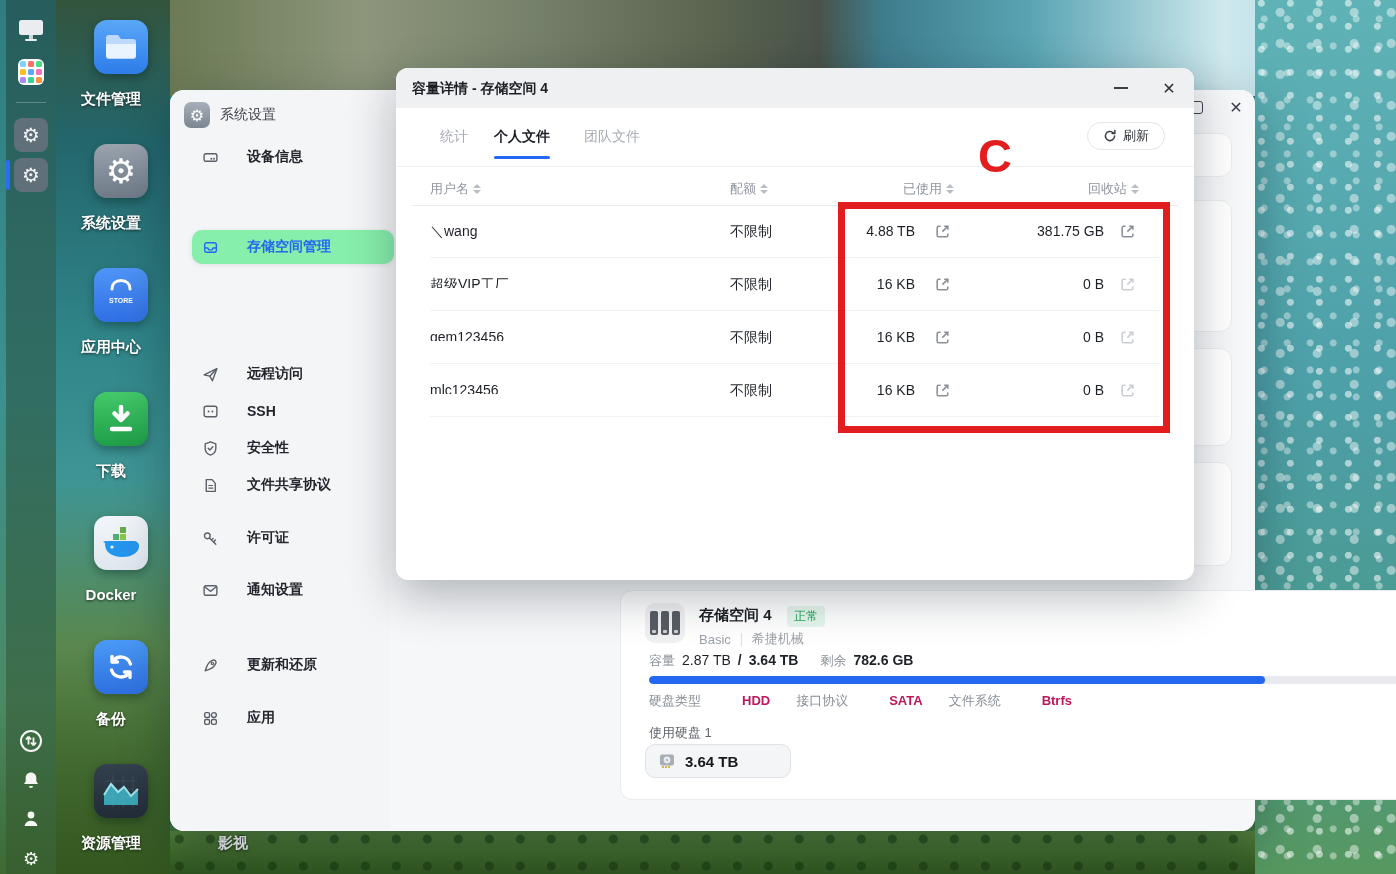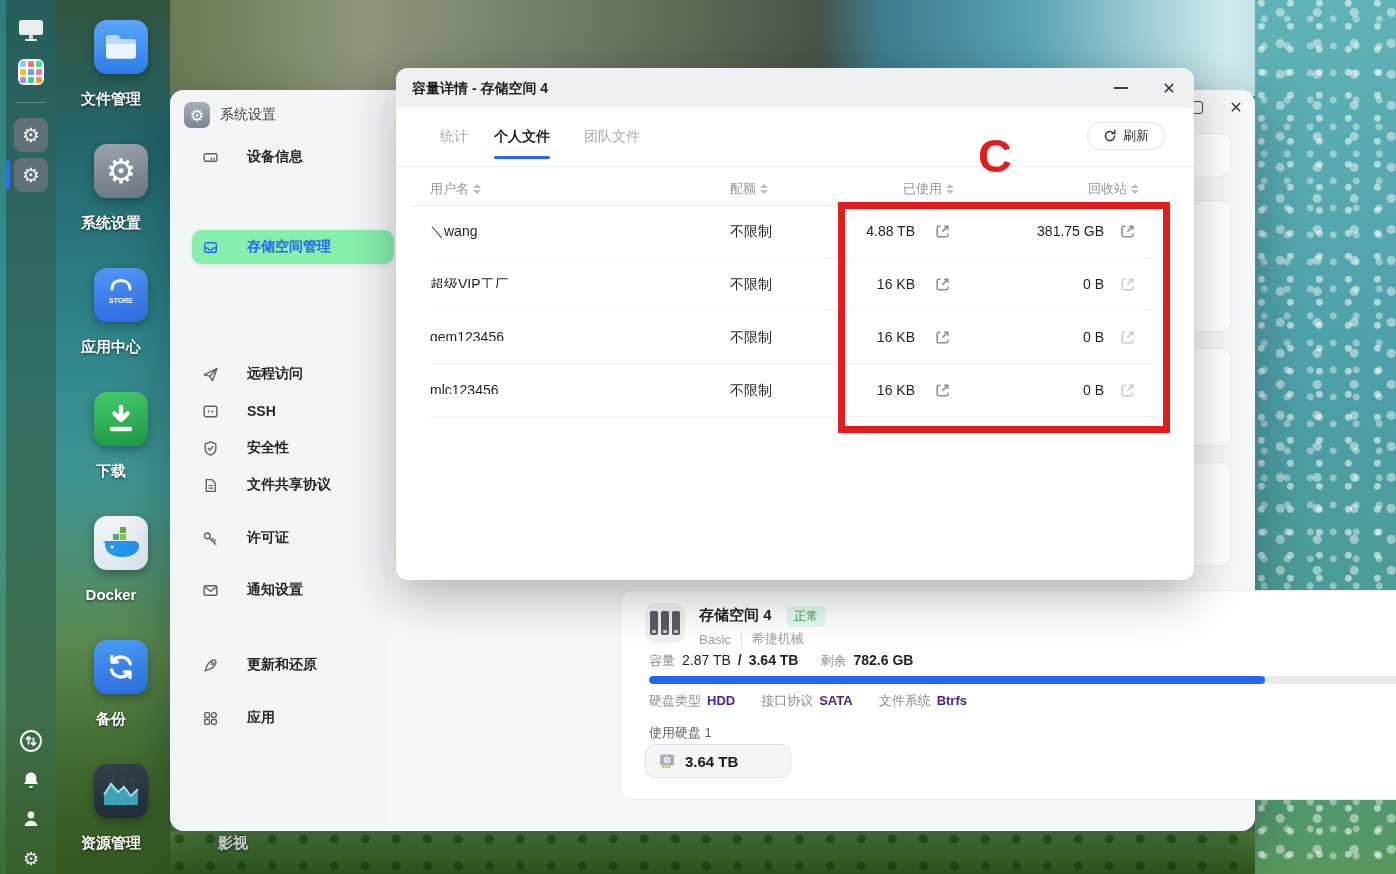--- a/index.html
+++ b/index.html
@@ -86,21 +86,21 @@
     padding:2px 7px; border-radius:4px; }
   .sc-sub { position:absolute; left:78px; top:39px; font-size:13px; color:#9ba1a8; display:flex; gap:10px; align-items:center; }
   .sc-sub .vdiv { width:1px; height:13px; background:#dcdfe3; }
   .sc-cap { position:absolute; left:28px; top:61px; font-size:14px; color:#1d2127; display:flex; gap:7px; align-items:baseline; }
   .sc-cap .lab { color:#888f97; font-size:13px; }
   .sc-cap b { font-weight:bold; }
   .sc-bar { position:absolute; left:28px; top:85px; width:780px; height:8px; background:#e8eaee; border-radius:4px; overflow:hidden; }
   .sc-fill { height:100%; width:79%; background:#2468f2; border-radius:4px; }
   .sc-specs { position:absolute; left:28px; top:101px; font-size:13px; display:flex; gap:26px; }
   .sc-specs .lab { color:#888f97; margin-right:6px; }
-  .sc-specs b { color:#4c1d95; }
+  .sc-specs b { color:#be185d;margin-left:35px; }
   .sc-du { position:absolute; left:28px; top:133px; font-size:13px; color:#5f656c; }
   .sc-chip { position:absolute; left:24px; top:153px; width:146px; height:34px; background:#f4f5f7; border:1px solid #dee1e5;
     border-radius:10px; display:flex; align-items:center; gap:9px; padding-left:12px; }
   .sc-chip b { font-size:15px; color:#17191c; }
 
   
   .modal { position:absolute; left:396px; top:68px; width:798px; height:512px; z-index:5;
     background:#fff; border-radius:12px; box-shadow:0 16px 48px rgba(12,22,32,.30); }
   .m-head { position:absolute; left:0; top:0; width:798px; height:40px; background:#eff0f2; border-radius:12px 12px 0 0; }
   .m-title { position:absolute; left:16px; top:12px; font-size:14px; font-weight:bold; color:#1b1f24; }

